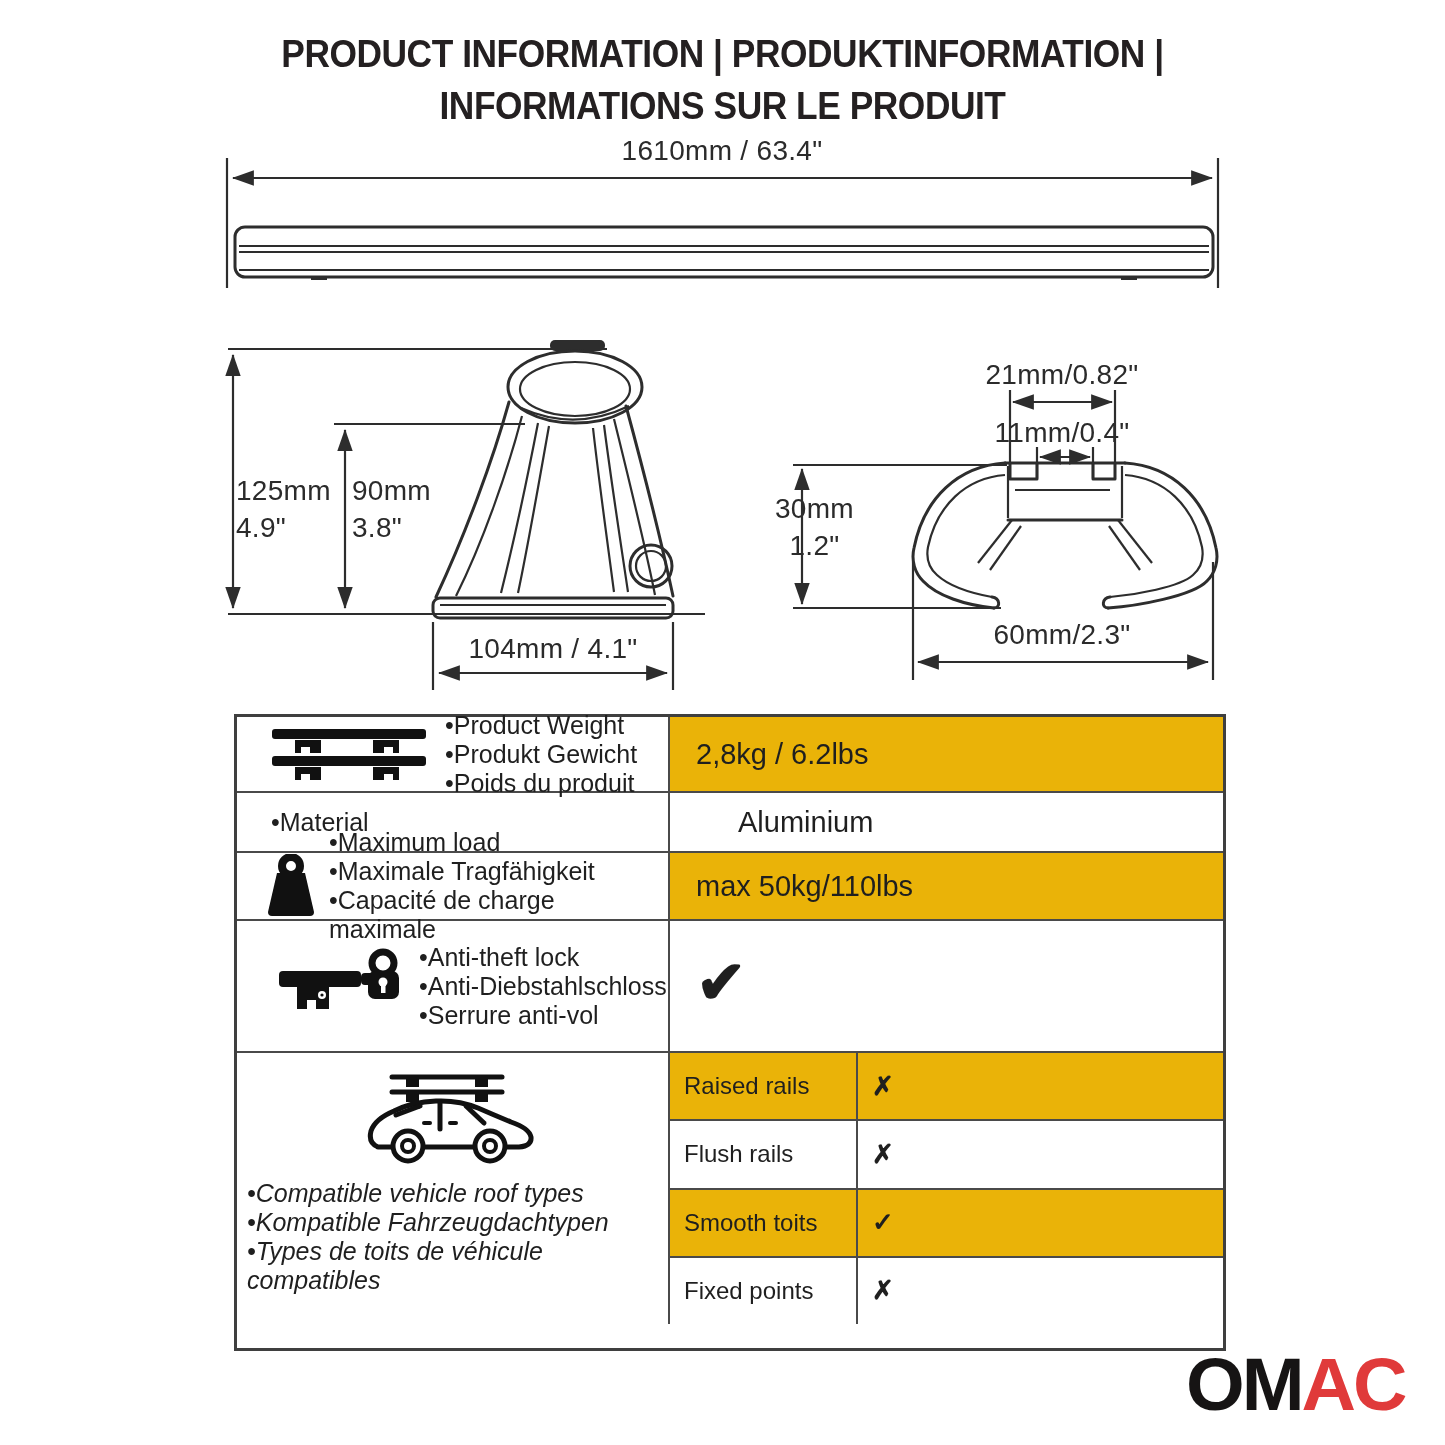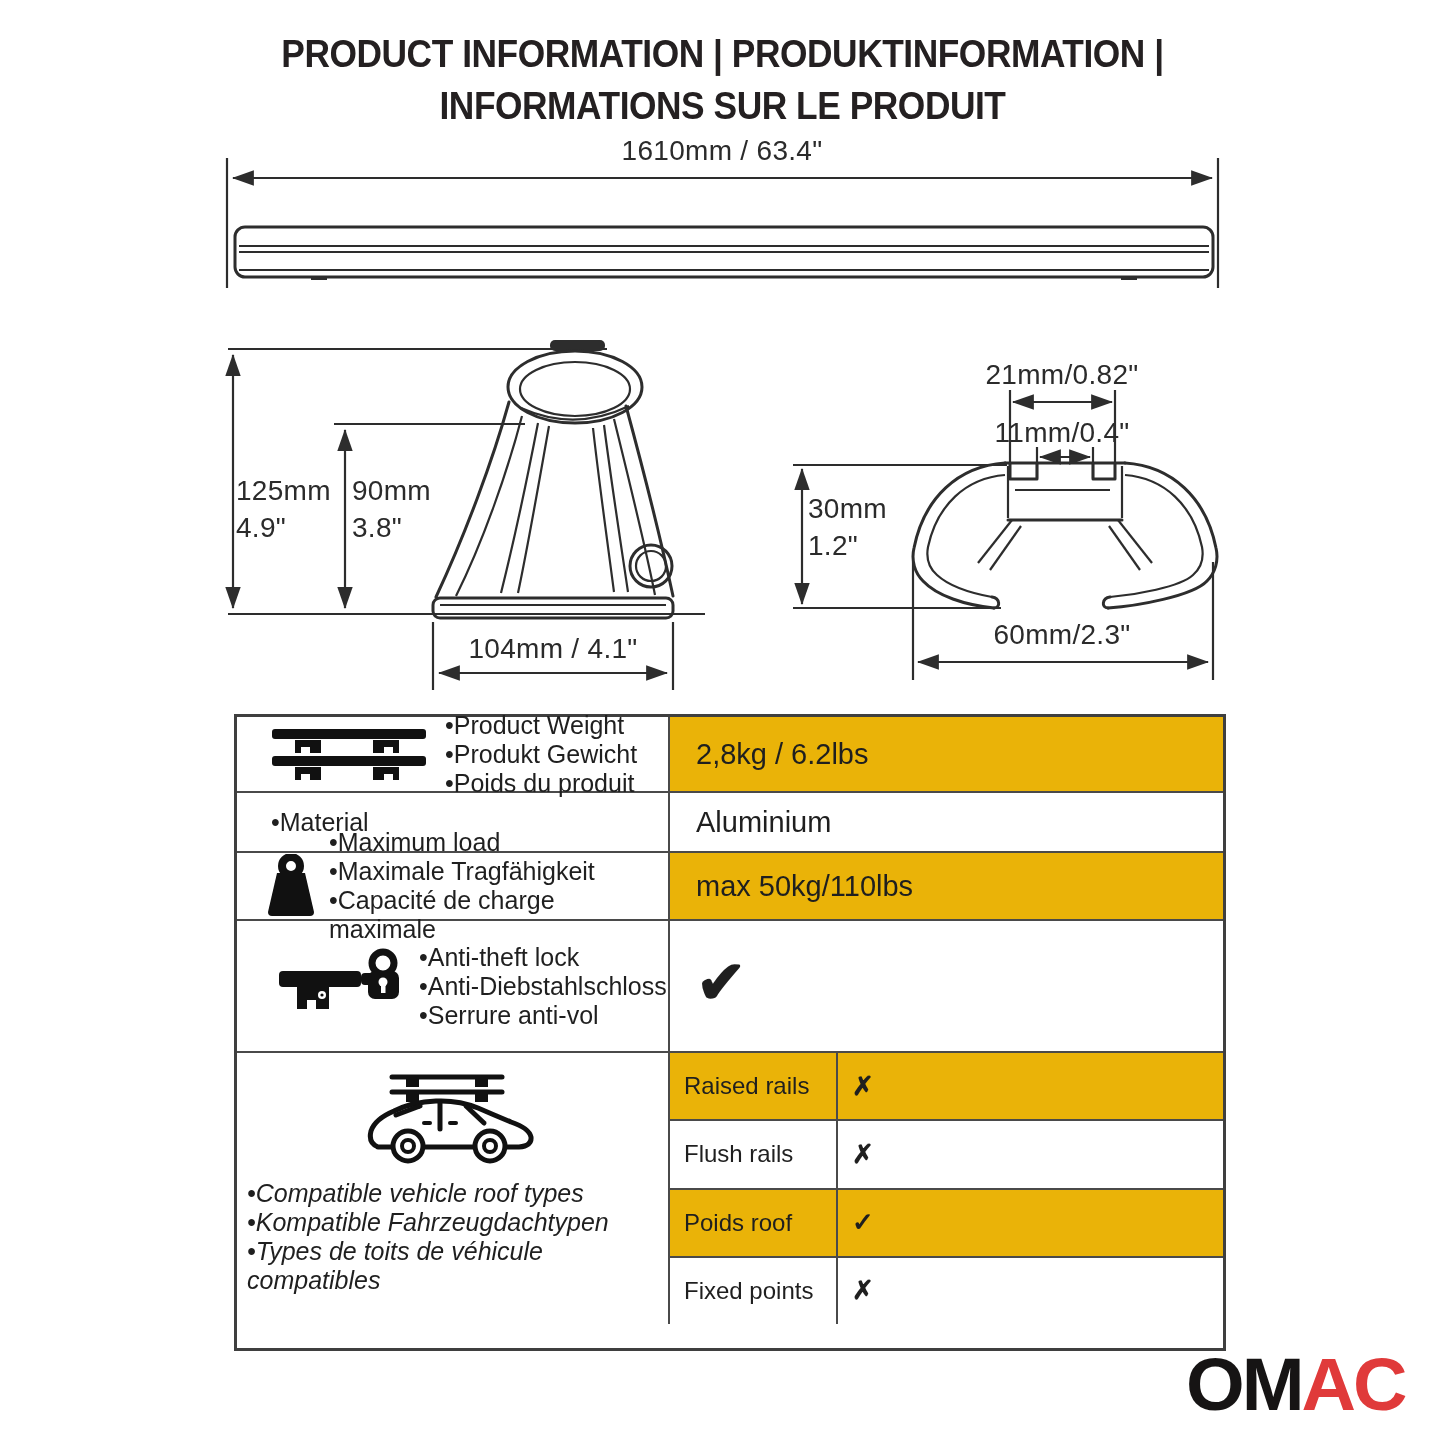--- a/index.html
+++ b/index.html
@@ -39,21 +39,21 @@
   .iconbox{flex:0 0 auto;display:flex;align-items:center;justify-content:center;}
   .bigcheck{font-size:60px;font-weight:700;line-height:1;padding-bottom:6px;}
   
   .cell.label.stacked{flex-direction:column;align-items:stretch;justify-content:flex-start;font-style:italic;}
   .cell.label.stacked .iconbox{align-self:center;margin-top:16px;}
   .cell.label.stacked .lines{margin:10px 0 0 10px;}
   
   .subtable{flex:1;display:flex;flex-direction:column;}
   .subrow{flex:1;display:flex;box-sizing:border-box;}
   .subrow + .subrow{border-top:2px solid #4a4a4a;}
-  .sublabel{width:168px;box-sizing:border-box;border-right:2px solid #4a4a4a;
+  .sublabel{width:188px;box-sizing:border-box;border-right:2px solid #4a4a4a;
     display:flex;align-items:center;padding-left:14px;font-size:24px;}
   .subvalue{flex:1;display:flex;align-items:center;padding-left:14px;
     font-size:26px;font-weight:600;}
   
   .logo{
     position:absolute;left:1186px;top:1348px;font-size:74px;font-weight:800;
     letter-spacing:-3px;line-height:74px;transform:scaleX(1.02);transform-origin:left;
   }
   .logo .blk{color:#161414;}
   .logo .red{color:#e03a3a;}
@@ -123,21 +123,21 @@
     <path class="ln" d="M379,95 C386,150 396,215 403,262"></path>
     <path class="ln" d="M368,98 C374,152 383,216 389,262"></path>
     <circle class="ln3" cx="426" cy="236" r="21"></circle>
     <circle class="ln" cx="426" cy="236" r="15"></circle>
     <rect class="ln3" x="208" y="268" width="240" height="20" rx="7"></rect>
     <line class="ln" x1="215" y1="275" x2="441" y2="275"></line>
   </svg>
 
   <div class="dim center" style="left:907px;top:356px;width:310px;">21mm/0.82"</div>
   <div class="dim center" style="left:907px;top:414px;width:310px;">11mm/0.4"</div>
-  <div class="dim" style="left:808px;top:490px;">30mm
+  <div class="dim" style="left:775px;top:490px;text-align:center;">30mm
 1.2"</div>
   <div class="dim center" style="left:907px;top:616px;width:310px;">60mm/2.3"</div>
 
   <svg class="draw" style="left:780px;top:350px;" width="450" height="340" viewBox="0 0 450 340">
     <defs>
       <marker id="a3" viewBox="0 0 20 14" refX="19" refY="7" markerWidth="22" markerHeight="16" markerUnits="userSpaceOnUse" orient="auto-start-reverse">
         <path d="M0,0 L20,7 L0,14 z" fill="#2d2d2d"></path>
       </marker>
     </defs>
 
@@ -192,21 +192,21 @@
             </g>
           </svg>
         </div>
         <div class="lines" style="margin-left:16px;">•Product Weight
 •Produkt Gewicht
 •Poids du produit</div>
       </div>
       <div class="cell value gray">2,8kg / 6.2lbs</div>
     </div>
 
-    <div class="trow" style="height:60px;">
+    <div class="trow" style="height:60px;gap:42px;">
       <div class="cell label">
         <div class="lines" style="margin-left:34px;">•Material</div>
       </div>
       <div class="cell value">Aluminium</div>
     </div>
 
     <div class="trow" style="height:68px;">
       <div class="cell label">
         <div class="iconbox" style="margin-left:28px;">
           <svg width="52" height="64" viewBox="0 0 52 64">
@@ -279,21 +279,21 @@
       <div class="subtable">
         <div class="subrow gray">
           <div class="sublabel">Raised rails</div>
           <div class="subvalue">✗</div>
         </div>
         <div class="subrow">
           <div class="sublabel">Flush rails</div>
           <div class="subvalue">✗</div>
         </div>
         <div class="subrow gray">
-          <div class="sublabel">Poids roof</div>
+          <div class="sublabel">Smooth toits</div>
           <div class="subvalue">✓</div>
         </div>
         <div class="subrow">
           <div class="sublabel">Fixed points</div>
           <div class="subvalue">✗</div>
         </div>
       </div>
     </div>
 
   </div>

